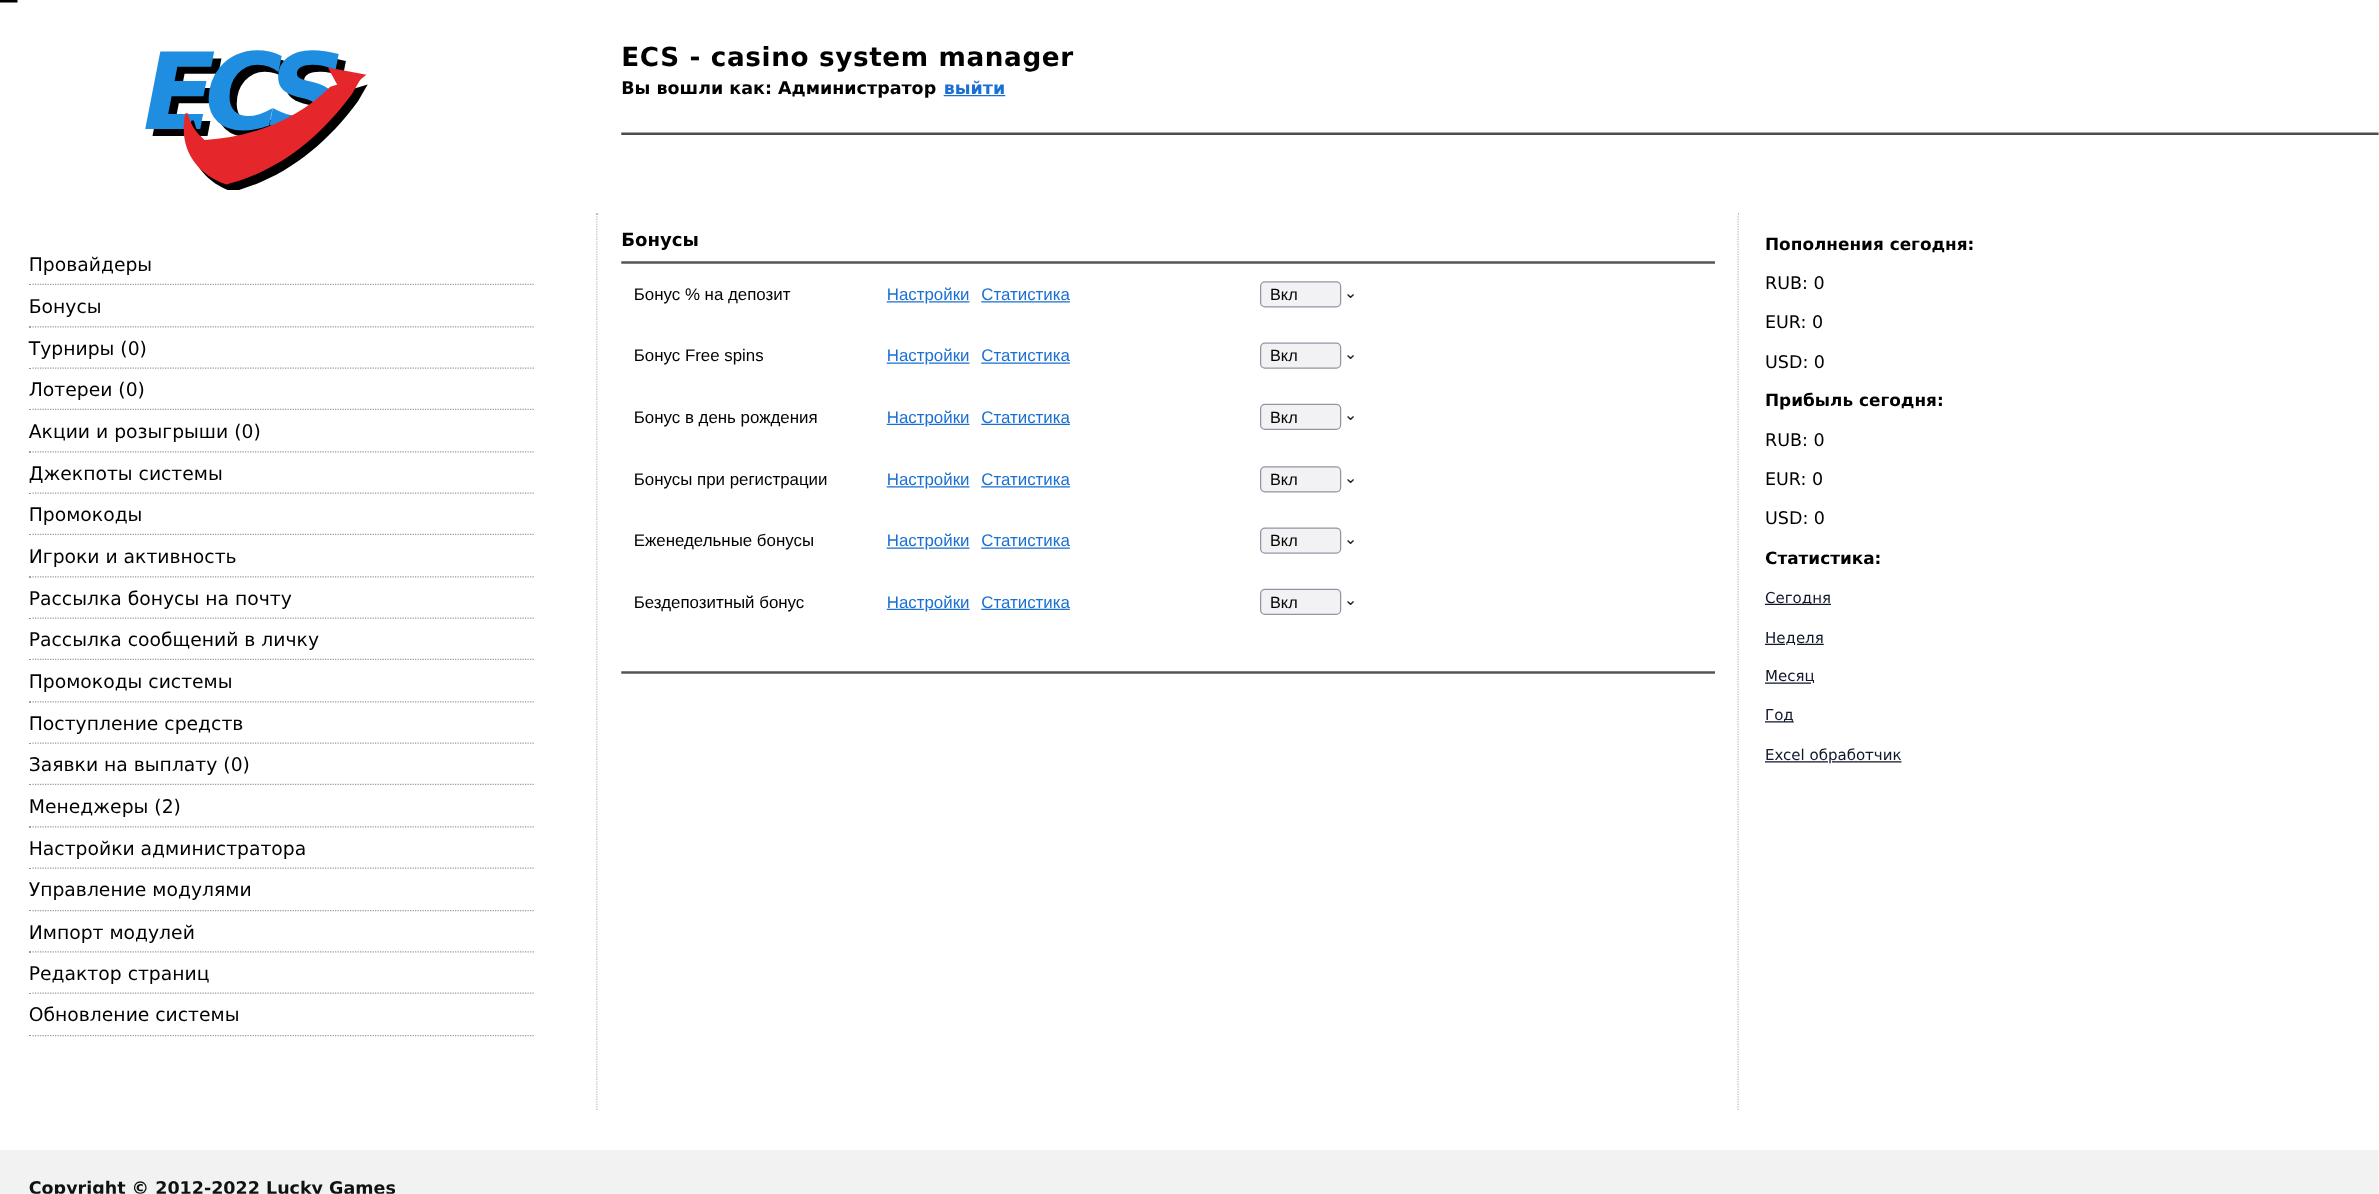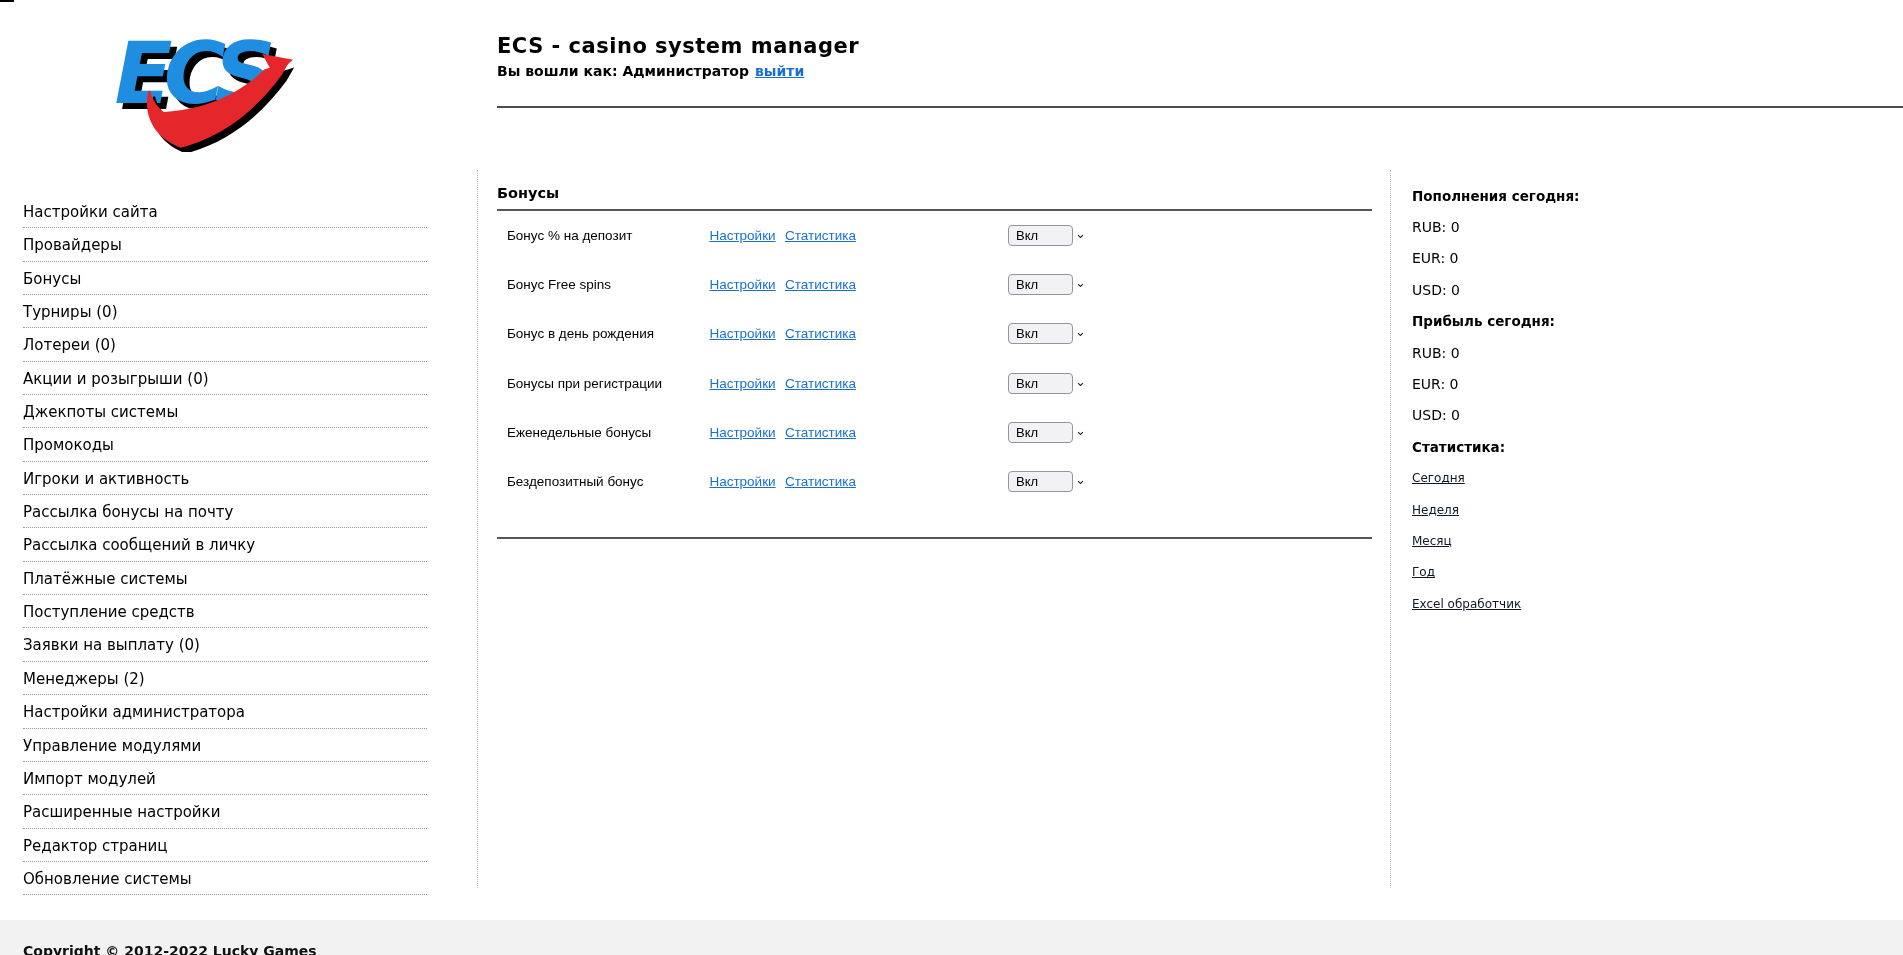--- a/index.html
+++ b/index.html
@@ -83,39 +83,37 @@
 
 <div class="header-text">
   <h1 class="page-title">ECS - casino system manager</h1>
   <div class="login-line">
     <span>Вы вошли как: Администратор</span><a href="#">выйти</a>
   </div>
 </div>
 <div class="header-rule"></div>
 
 <nav class="sidebar">
-  <div class="side-item">Настройки сайта</div>
   <div class="side-item">Провайдеры</div>
   <div class="side-item">Бонусы</div>
   <div class="side-item">Турниры (0)</div>
   <div class="side-item">Лотереи (0)</div>
   <div class="side-item">Акции и розыгрыши (0)</div>
   <div class="side-item">Джекпоты системы</div>
   <div class="side-item">Промокоды</div>
   <div class="side-item">Игроки и активность</div>
   <div class="side-item">Рассылка бонусы на почту</div>
   <div class="side-item">Рассылка сообщений в личку</div>
-  <div class="side-item">Платёжные системы</div>
+  <div class="side-item">Промокоды системы</div>
   <div class="side-item">Поступление средств</div>
   <div class="side-item">Заявки на выплату (0)</div>
   <div class="side-item">Менеджеры (2)</div>
   <div class="side-item">Настройки администратора</div>
   <div class="side-item">Управление модулями</div>
   <div class="side-item">Импорт модулей</div>
-  <div class="side-item">Расширенные настройки</div>
   <div class="side-item">Редактор страниц</div>
   <div class="side-item">Обновление системы</div>
 </nav>
 
 <div class="vdiv vdiv-left"></div>
 <div class="vdiv vdiv-right"></div>
 
 <main class="main">
   <div class="section-title">Бонусы</div>
   <div class="main-rule"></div>

